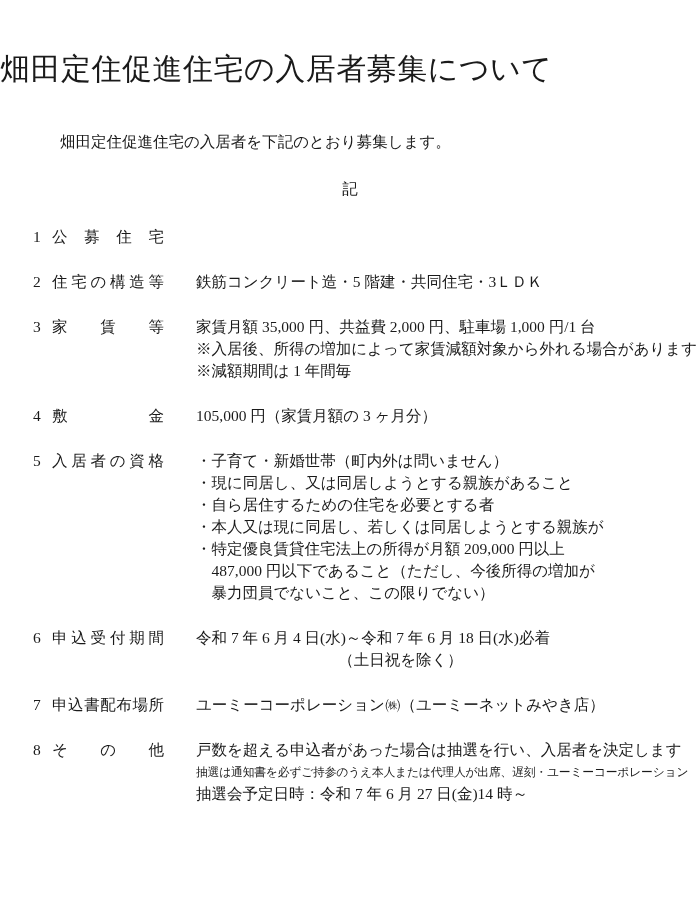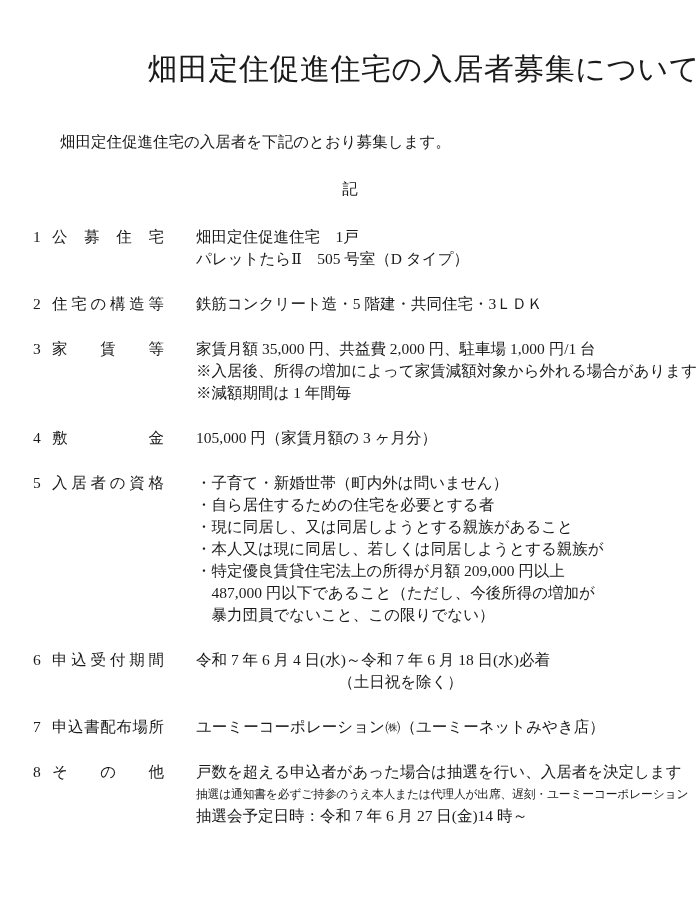--- a/index.html
+++ b/index.html
@@ -15,22 +15,22 @@
     overflow: hidden;
   }
   .page {
     width: 700px;
     height: 920px;
     box-sizing: border-box;
   }
   .doc-title {
     font-size: 30px;
     font-weight: 400;
-    text-align: right;
-    margin: 50px 0 0 8px;
+    text-align: left;
+    margin: 50px 0 0 0;
     letter-spacing: 0.5px;
     line-height: 38px;
   }
   .intro {
     font-size: 15.5px;
     line-height: 20px;
     margin: 44px 0 0 60px;
   }
   .record-mark {
     font-size: 15.5px;
@@ -80,24 +80,20 @@
 <body>
 
 <div class="page">
   <h1 class="doc-title">畑田定住促進住宅の入居者募集について</h1>
   <p class="intro">畑田定住促進住宅の入居者を下記のとおり募集します。</p>
   <p class="record-mark">記</p>
   <div class="sections" id="sections">
   <div class="sec-row">
     <span class="sec-no">1</span>
     <span class="sec-label">公募住宅</span>
-    <div class="sec-content">
-          <div class="line">畑田定住促進住宅　1戸</div>
-          <div class="line">パレットたらⅡ　505 号室（D タイプ）</div>
-        </div>
   </div>
 
   <div class="sec-row">
     <span class="sec-no">2</span>
     <span class="sec-label">住宅の構造等</span>
     <div class="sec-content">
           <div class="line">鉄筋コンクリート造・5 階建・共同住宅・3ＬＤＫ</div>
         </div>
   </div>
 
@@ -117,22 +113,22 @@
     <div class="sec-content">
           <div class="line">105,000 円（家賃月額の 3 ヶ月分）</div>
         </div>
   </div>
 
   <div class="sec-row">
     <span class="sec-no">5</span>
     <span class="sec-label">入居者の資格</span>
     <div class="sec-content">
           <div class="line">・子育て・新婚世帯（町内外は問いません）</div>
+          <div class="line">・現に同居し、又は同居しようとする親族があること</div>
           <div class="line">・自ら居住するための住宅を必要とする者</div>
-          <div class="line">・現に同居し、又は同居しようとする親族があること</div>
           <div class="line">・本人又は現に同居し、若しくは同居しようとする親族が</div>
           <div class="line">・特定優良賃貸住宅法上の所得が月額 209,000 円以上</div>
           <div class="line">　487,000 円以下であること（ただし、今後所得の増加が</div>
           <div class="line">　暴力団員でないこと、この限りでない）</div>
         </div>
   </div>
 
   <div class="sec-row">
     <span class="sec-no">6</span>
     <span class="sec-label">申込受付期間</span>

